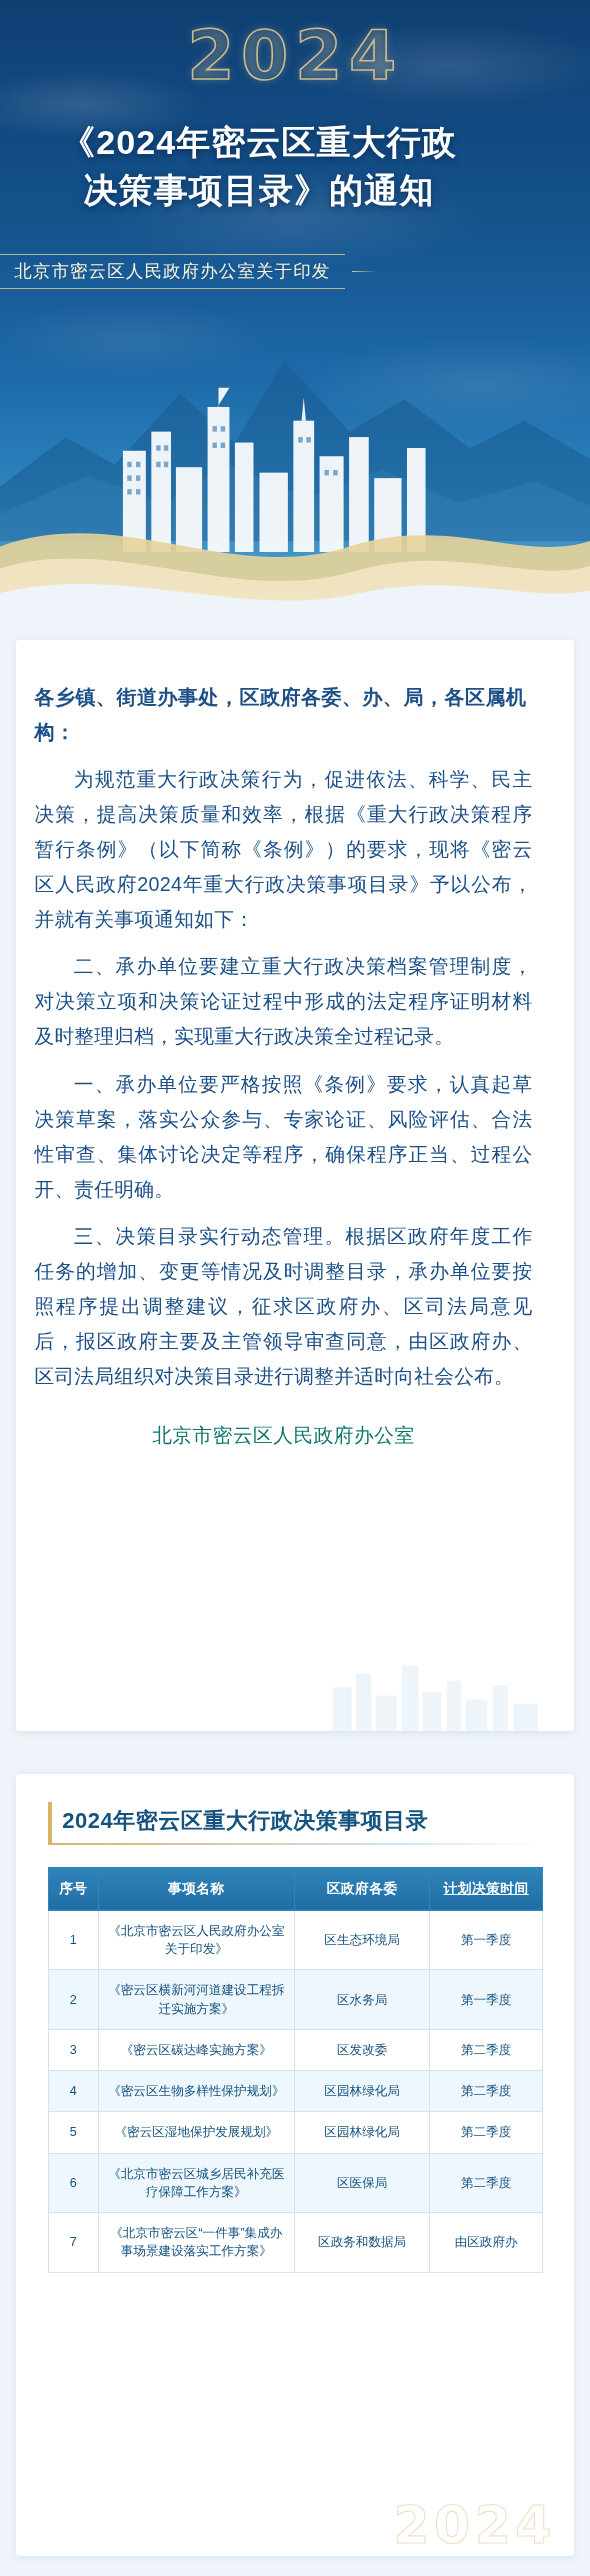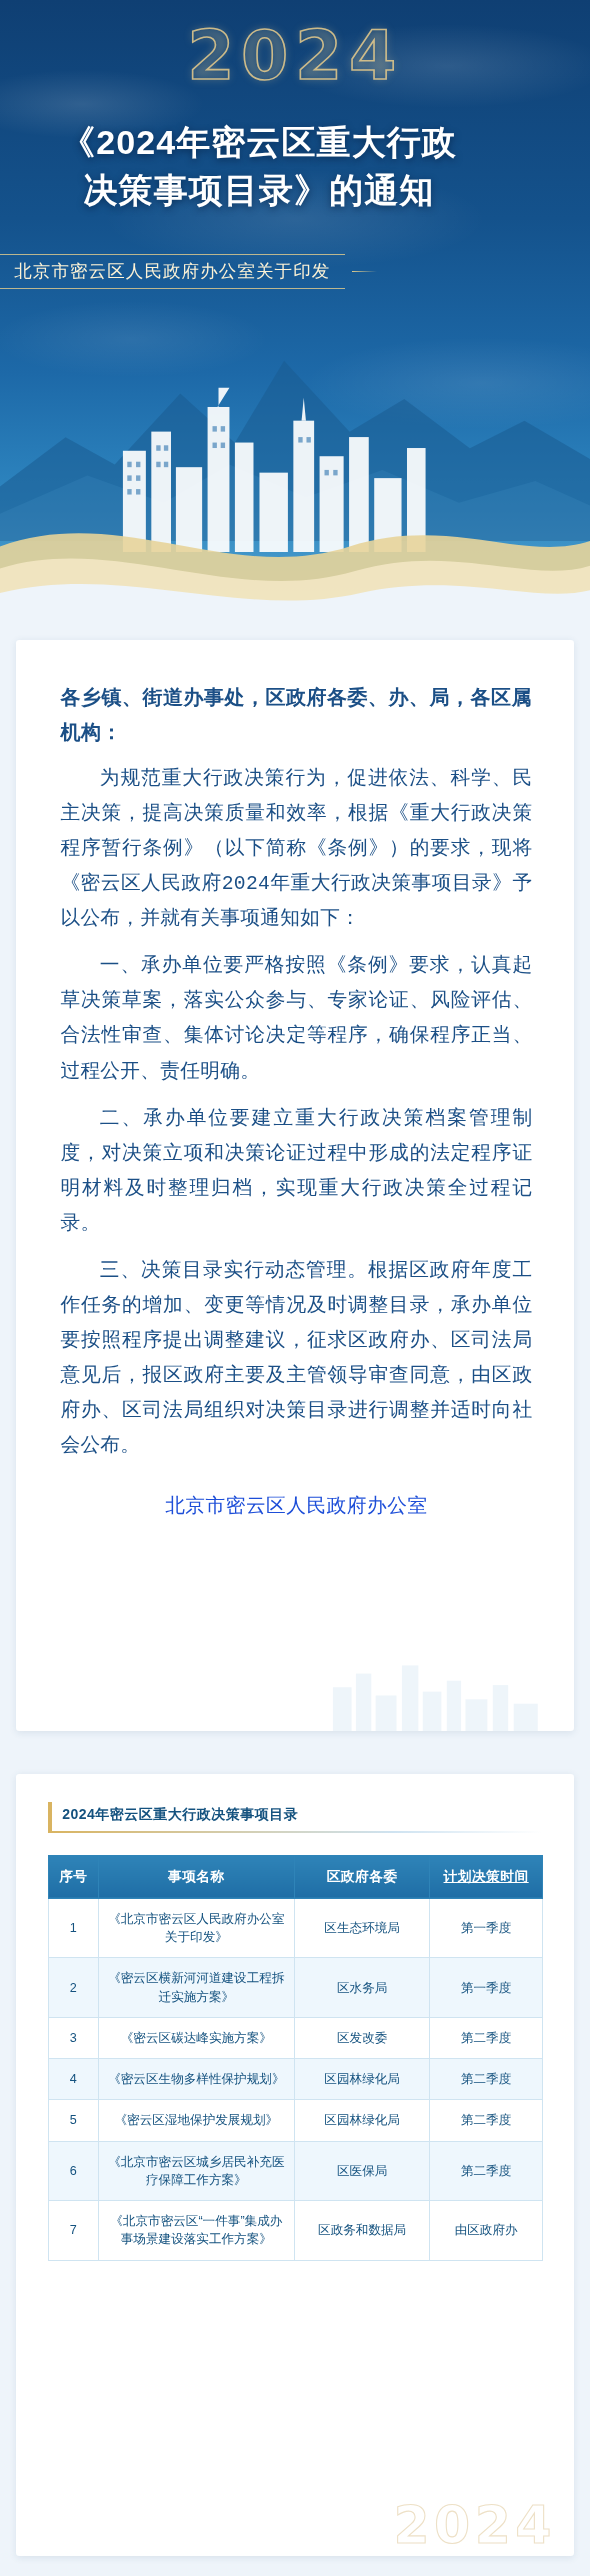--- a/index.html
+++ b/index.html
@@ -85,31 +85,31 @@
     width:558px; height:1091px;
     background:#ffffff;
     border-radius:3.3px;
     box-shadow:0 1.1px 7.7px rgba(40,80,120,.10);
     overflow:hidden;
   }
   .doc-card .ghost-city{
     position:absolute; right:22px; bottom:0; width:230px; height:82px;
     opacity:.35;
   }
-  .doc-inner { padding:40px 42px 0 44px; position:relative; z-index:2;}
+  .doc-inner { padding:40px 42px 0 18px; position:relative; z-index:2;}
   .salute {
     color:#1b4f86; font-weight:bold; font-size:20px; line-height:1.75;
     letter-spacing:0.5px;
   }
   .para {
     color:#1b4f86; font-size:19.7px; line-height:1.78; letter-spacing:0.3px;
-    text-indent:2em; margin-top:12px; text-align:justify;font-family:Liberation Mono, monospace;
+    text-indent:2em; margin-top:12px; text-align:justify;
   }
   .signature {
-    color:#1d4ed8; font-size:19.7px; line-height:1.7; margin-top:25px;
+    color:#0f766e; font-size:19.7px; line-height:1.7; margin-top:25px;
     text-align:center; letter-spacing:0.5px;
   }
 
   
   .list-section {
     position:absolute; top:1774px; left:16.4px;
     width:558px; height:782px;
     background:#ffffff; border-radius:3.3px;
     box-shadow:0 1.1px 7.7px rgba(40,80,120,.10);
     overflow:hidden;
@@ -120,21 +120,21 @@
     font-size:52px; font-weight:bold; letter-spacing:4.4px;
     color:transparent; -webkit-text-stroke:1.1px rgba(214,186,128,.45);
     line-height:1;
   }
   .section-title {
     margin:28.4px 0 0 0; padding:0 32px;
     position:relative;
   }
   .section-title h2 {
     display:inline-block;
-    font-size:14px; font-weight:bold; color:#14527f;
+    font-size:22px; font-weight:bold; color:#14527f;
     letter-spacing:0.5px;
     padding:3.3px 0 7.7px 9.8px;
     border-left:4.9px solid #d9b461;
   }
   .title-rule{
     margin:0 32px 0 32px; height:1.6px;
     background:linear-gradient(90deg,#d9b461,#cfe3f1 70%,#ffffff);
   }
 
   table.catalog {
@@ -240,22 +240,22 @@
       <rect x="228" y="58" width="26" height="92"></rect>
       <rect x="262" y="92" width="40" height="58"></rect>
       <rect x="312" y="66" width="28" height="84"></rect>
       <rect x="350" y="100" width="44" height="50"></rect>
     </g>
   </svg>
 
   <div class="doc-inner">
     <div class="salute">各乡镇、街道办事处，区政府各委、办、局，各区属机构：</div>
     <p class="para">为规范重大行政决策行为，促进依法、科学、民主决策，提高决策质量和效率，根据《重大行政决策程序暂行条例》（以下简称《条例》）的要求，现将《密云区人民政府2024年重大行政决策事项目录》予以公布，并就有关事项通知如下：</p>
+    <p class="para">二、承办单位要建立重大行政决策档案管理制度，对决策立项和决策论证过程中形成的法定程序证明材料及时整理归档，实现重大行政决策全过程记录。</p>
     <p class="para">一、承办单位要严格按照《条例》要求，认真起草决策草案，落实公众参与、专家论证、风险评估、合法性审查、集体讨论决定等程序，确保程序正当、过程公开、责任明确。</p>
-    <p class="para">二、承办单位要建立重大行政决策档案管理制度，对决策立项和决策论证过程中形成的法定程序证明材料及时整理归档，实现重大行政决策全过程记录。</p>
     <p class="para">三、决策目录实行动态管理。根据区政府年度工作任务的增加、变更等情况及时调整目录，承办单位要按照程序提出调整建议，征求区政府办、区司法局意见后，报区政府主要及主管领导审查同意，由区政府办、区司法局组织对决策目录进行调整并适时向社会公布。</p>
     <div class="signature">北京市密云区人民政府办公室</div>
   </div>
 </div>
 
 <div class="list-section">
   <div class="section-title">
     <h2>2024年密云区重大行政决策事项目录</h2>
   </div>
   <div class="title-rule"></div>

